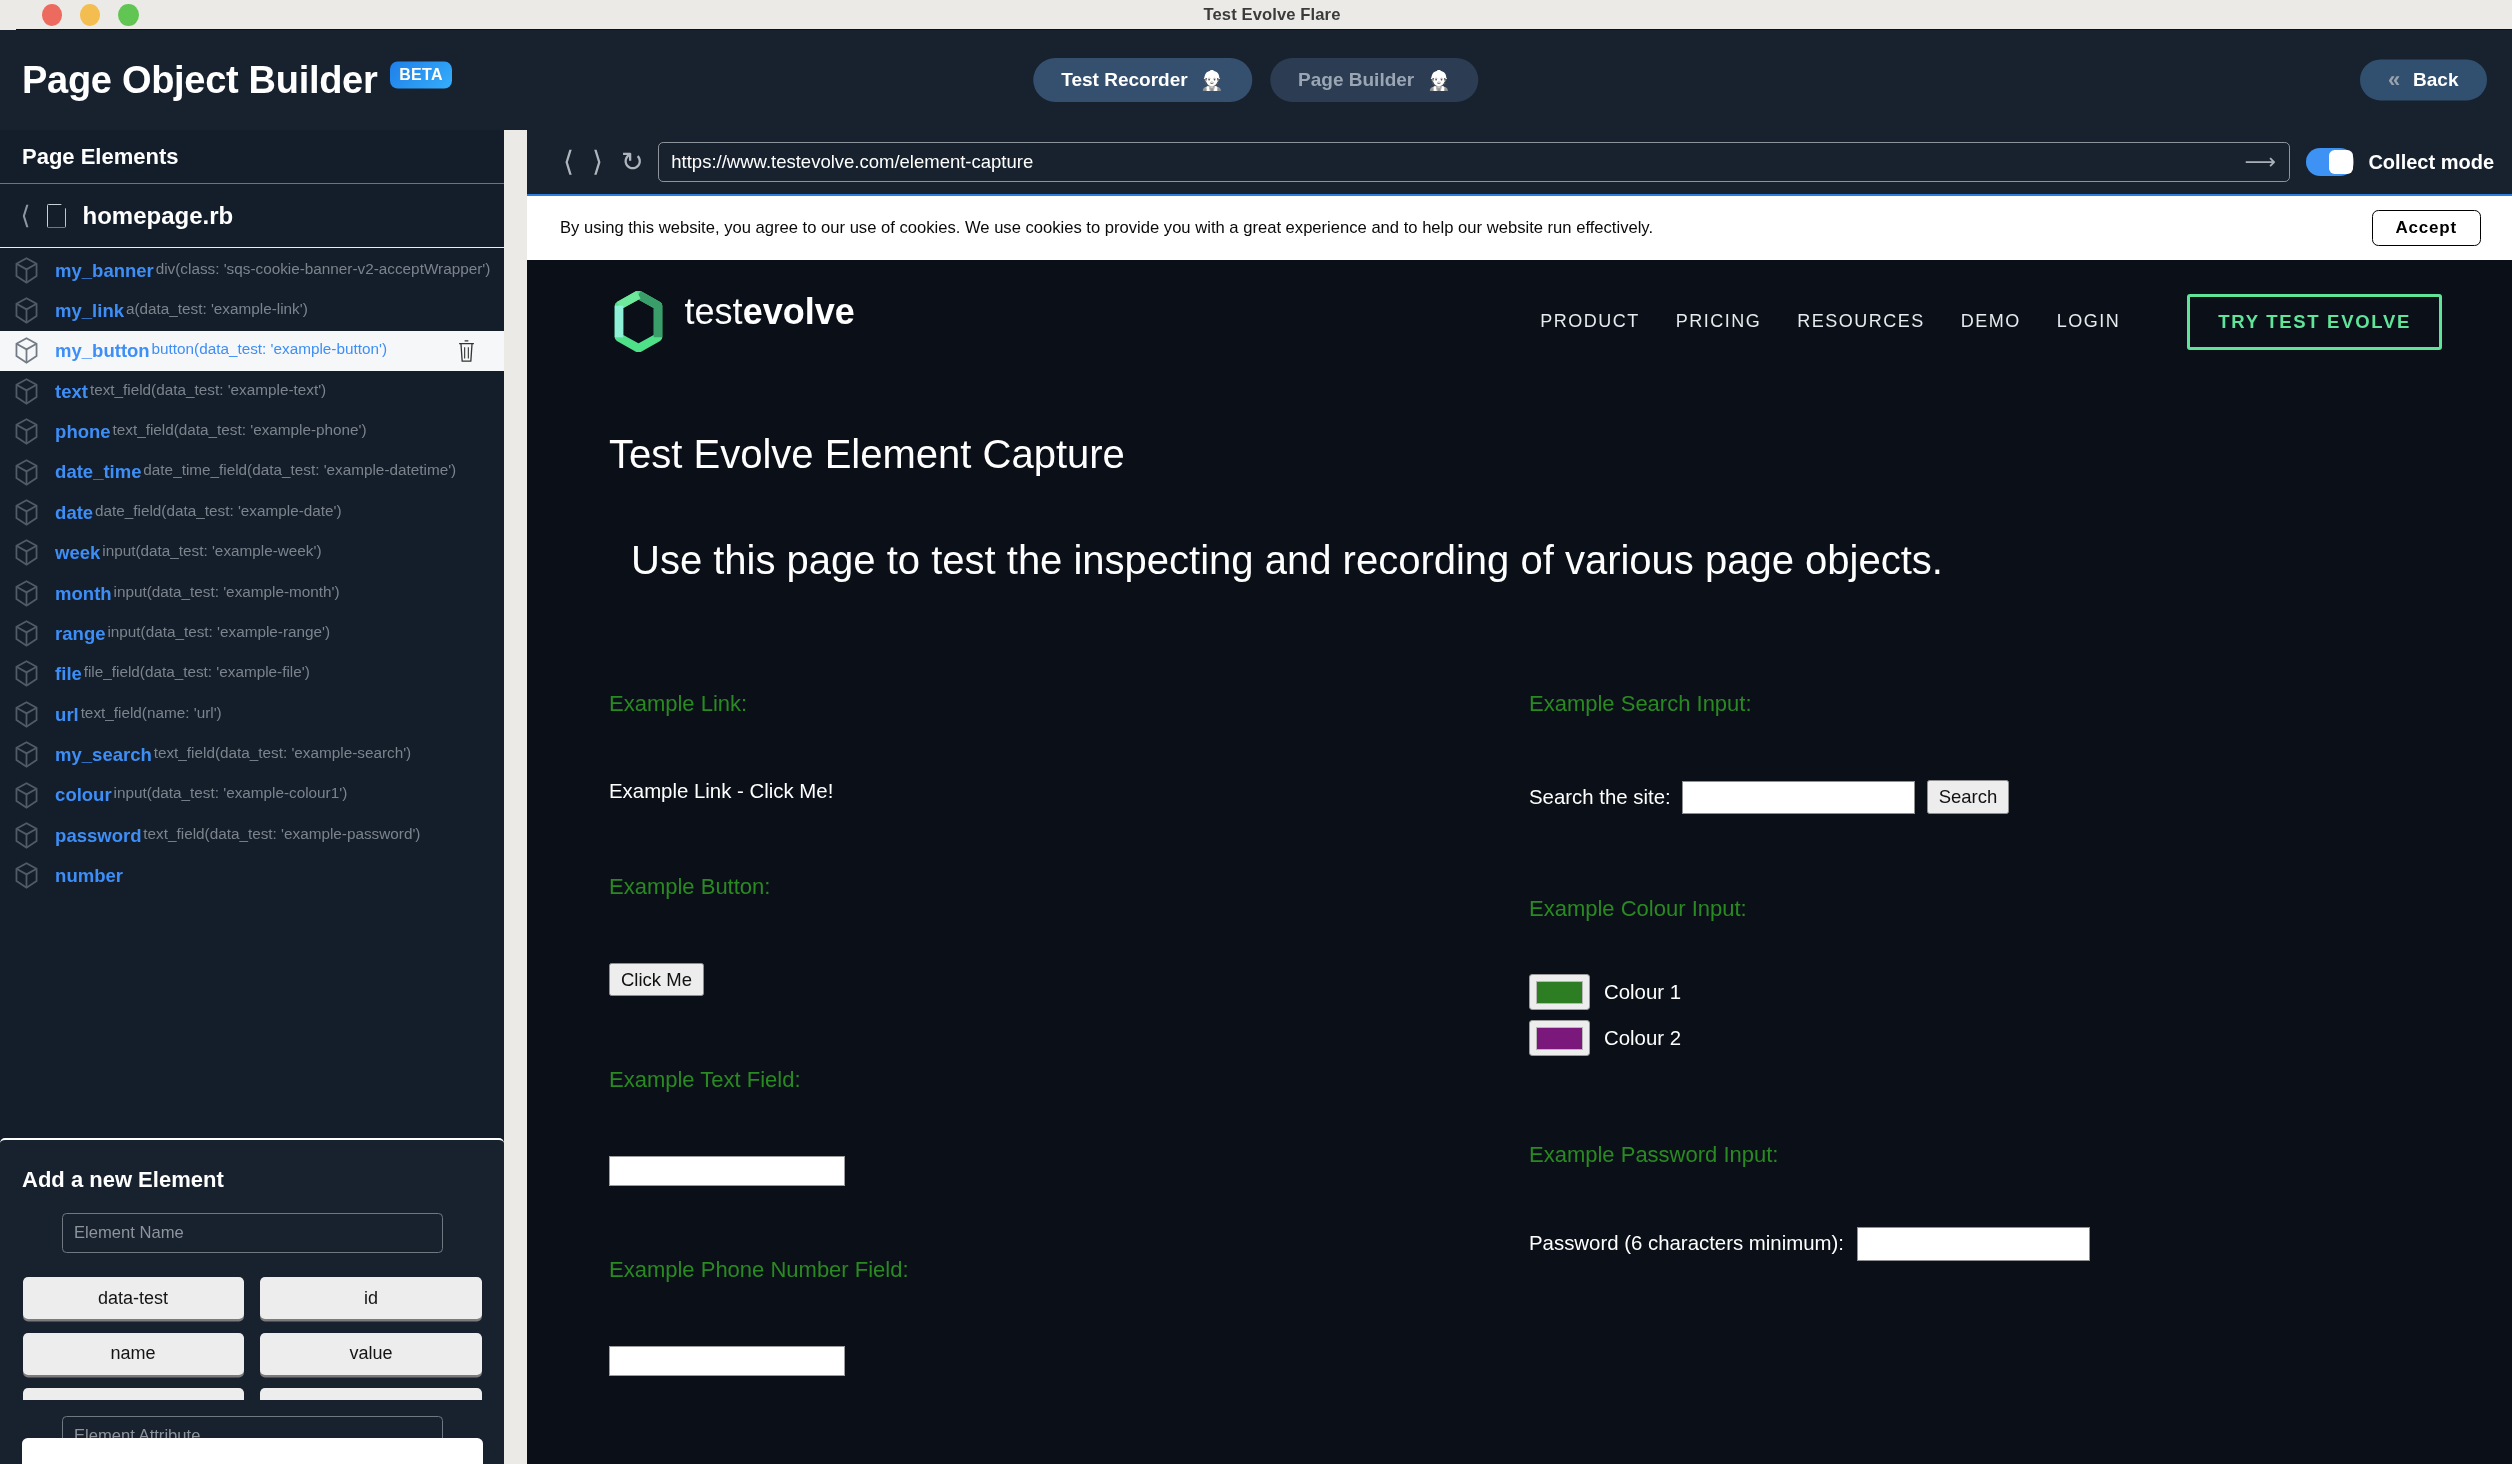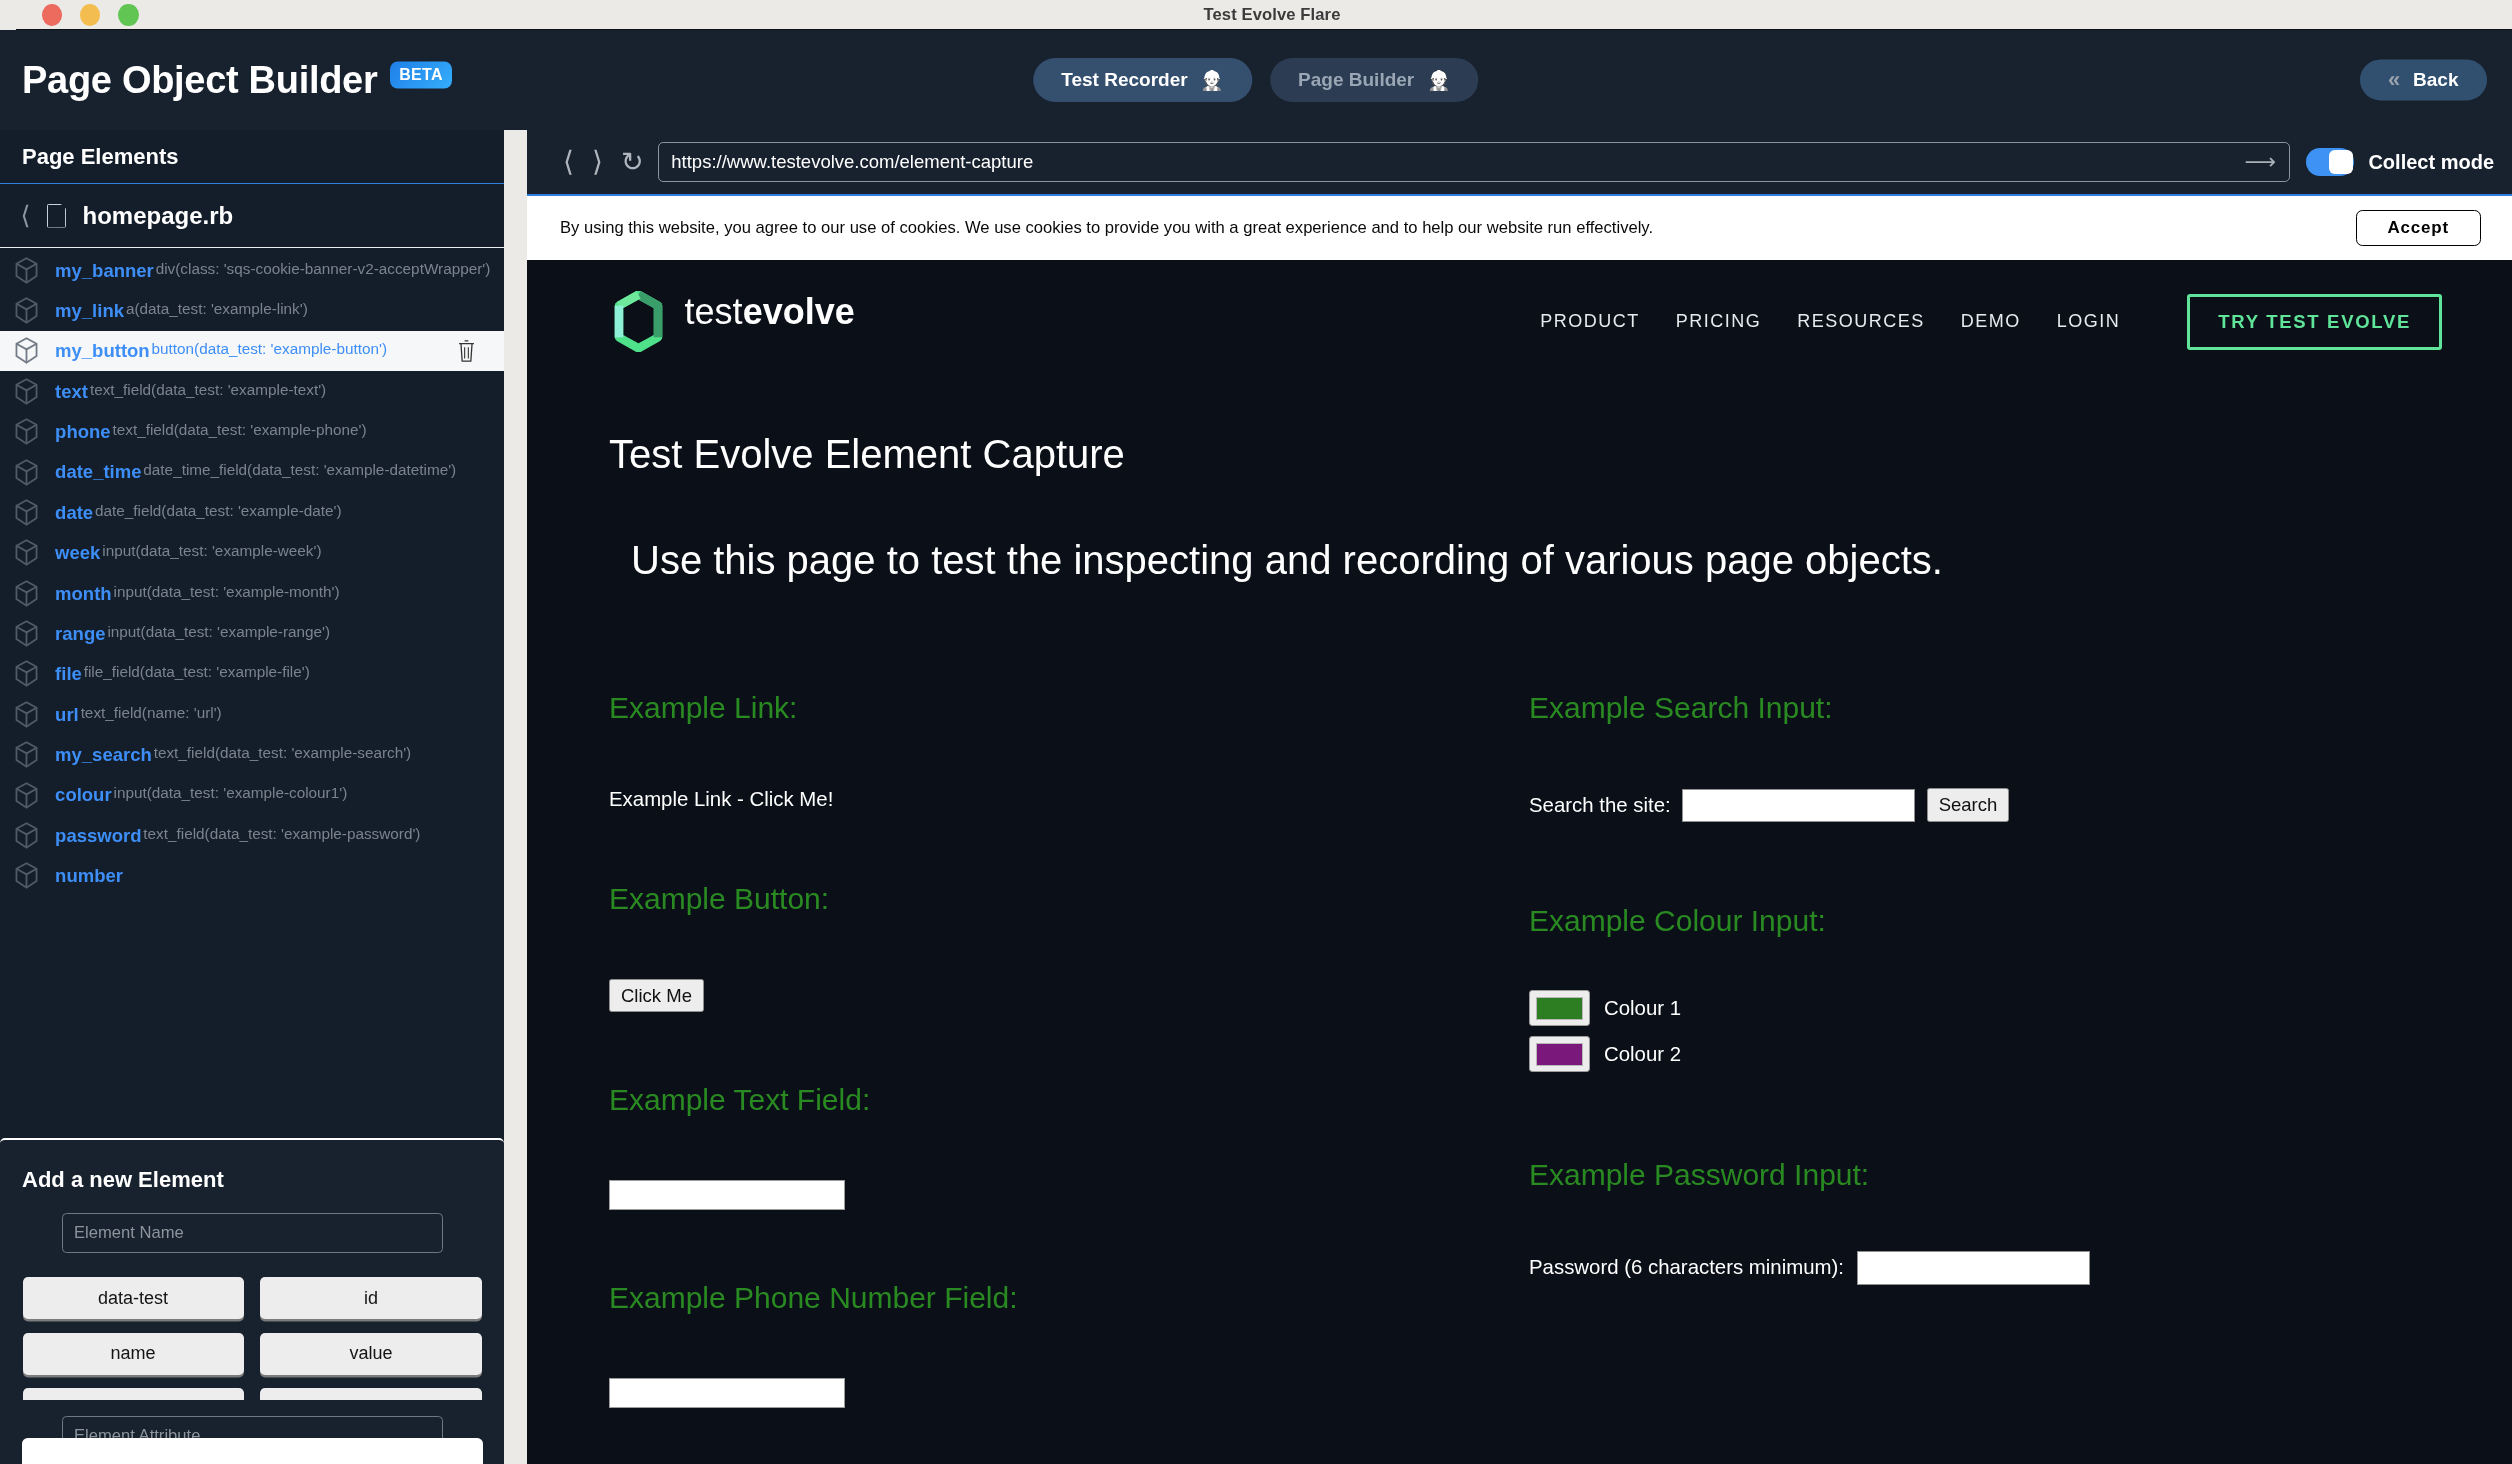--- a/index.html
+++ b/index.html
@@ -151,21 +151,21 @@
   .toggle-label { color: #fff; font-size: 20px; font-weight: bold; margin-left: 14px; white-space: nowrap; }
 
   
   .cookie {
     height: 64px; background: #ffffff; display: flex; align-items: center;
     padding: 0 31px 0 33px; justify-content: space-between;
   }
   .cookie-txt { font-size: 16.6px; color: #0a0a0a; }
   .accept-btn {
     border: 1.9px solid #000; background: #fff; border-radius: 6.4px;
-    padding: 7px 31px; font-size: 17px; font-weight: bold; color: #000;
+    padding: 7px 23px; font-size: 17px; font-weight: bold; color: #000;
     letter-spacing: 0.8px; cursor: pointer;
     font-family: "Liberation Sans", sans-serif;
   }
 
   
   .site { background: #0b1018; height: 1203px; position: relative; overflow: hidden; }
   .site-nav { display: flex; align-items: center; padding: 31px 70px 0 82px; }
   .logo { display: flex; gap: 16.6px; }
   .logo-text { font-size: 36px; color: #fff; }
   .logo-text b { font-weight: bold; }
@@ -175,21 +175,21 @@
     margin-left: 31px; border: 3.8px solid #5fe49a; border-radius: 3px;
     padding: 14px 28px; color: #5fe49a; font-size: 18.5px; font-weight: bold;
     letter-spacing: 1.7px; cursor: pointer;
   }
   .h1 { color: #fff; font-size: 40px; padding: 80px 0 0 82px; }
   .h2 { color: #fff; font-size: 40px; padding: 61px 0 0 104px; }
 
   .cols { display: flex; padding: 108px 0 0 0; }
   .col { width: 919px; padding-left: 82px; }
   .col.right { padding-left: 83px; }
-  .green-h { color: #2a8a22; font-size: 30px; margin-bottom: 63px; }
+  .green-h { color: #2a8a22; font-size: 22px; margin-bottom: 63px; }
   .wh-txt { color: #fff; font-size: 20.4px; }
   .gap { height: 71px; }
   .white-input { width: 236px; height: 30px; background: #fff; border: 1.3px solid #9c9c9c; }
   .click-btn {
     background: #ededed; border: 1.3px solid #8e8e8e; border-radius: 2.6px;
     padding: 4.5px 11px; font-size: 18.5px; color: #111; cursor: pointer;
     font-family: "Liberation Sans", sans-serif;
   }
   .search-row { display: flex; align-items: center; gap: 11.5px; }
   .search-input { width: 233px; height: 33px; background: #fff; border: 1.3px solid #8f8f8f; }

